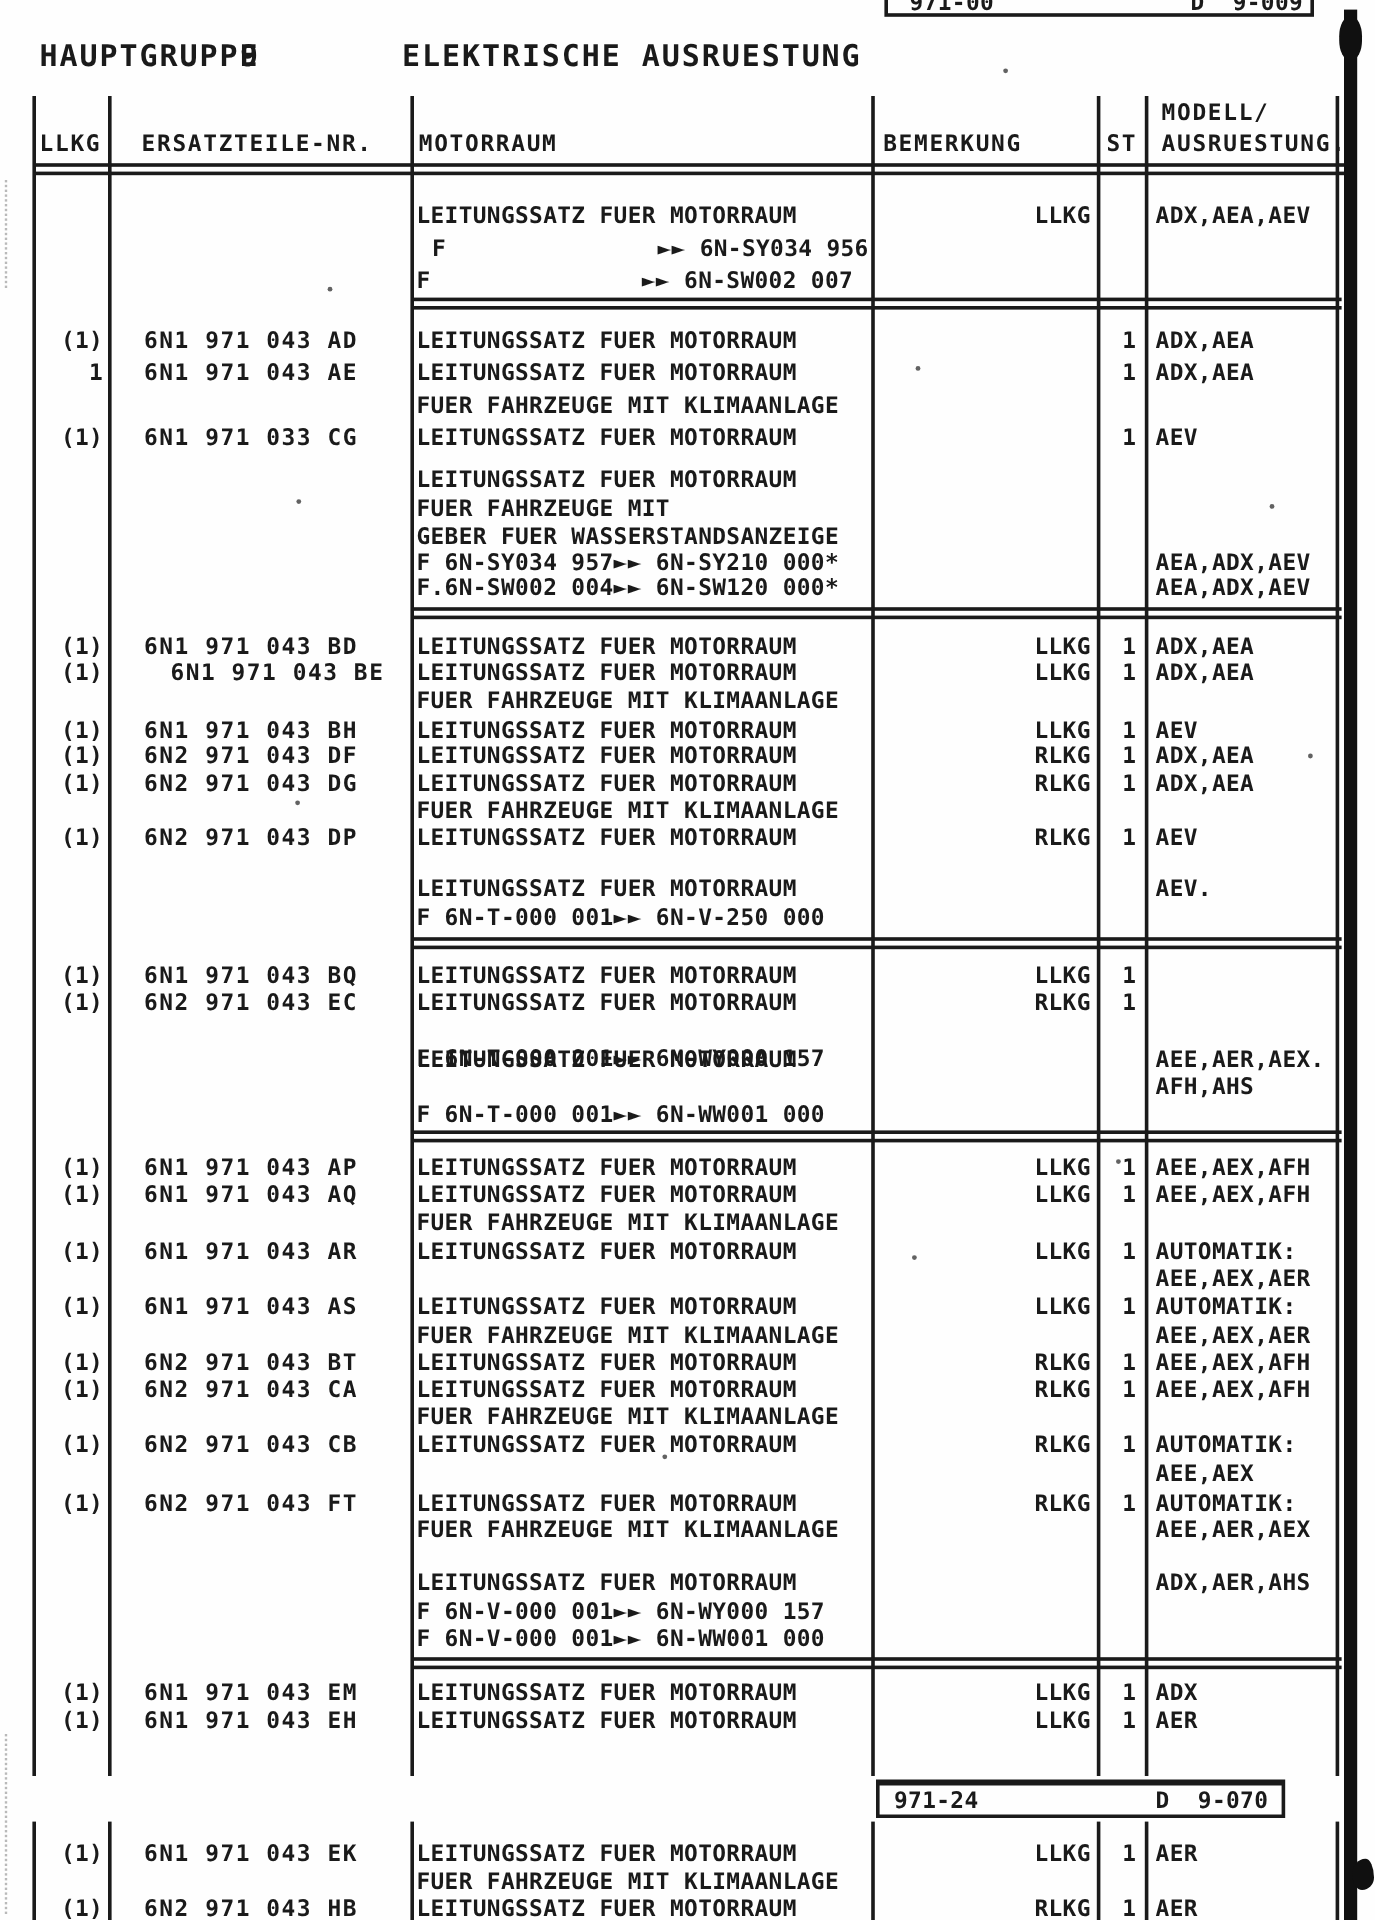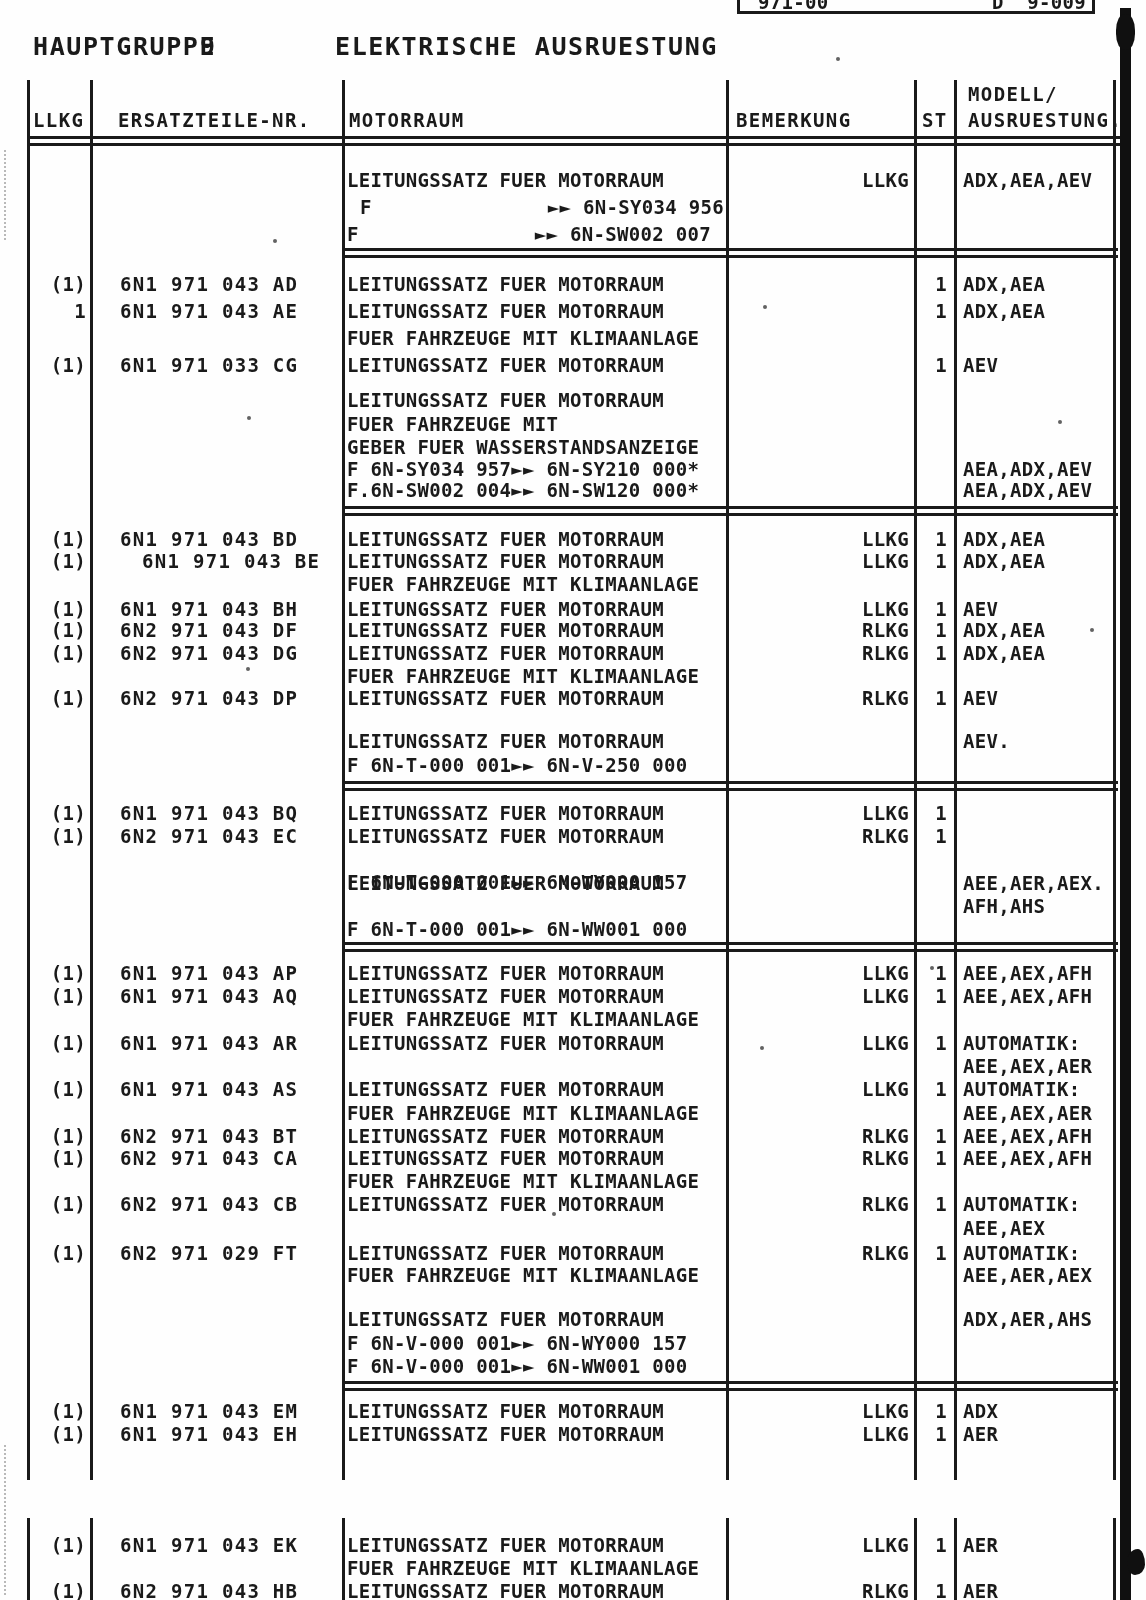--- a/index.html
+++ b/index.html
@@ -37,20 +37,24 @@
   <div class="t hdr" style="left:968px;top:84px;">MODELL/</div>
   <div class="t hdr" style="left:968px;top:110px;">AUSRUESTUNG.</div>
 
   <div class="dsep" style="left:28px;top:136px;width:1098px;"></div>
 
   <div class="box" style="left:737px;top:-17px;width:358px;height:31px;">
     <span class="t" style="left:18px;top:6px;">971-00</span>
     <span class="t" style="left:252px;top:6px;">D  9-009</span>
   </div>
 
+  <div class="box" id="refbox-mid" style="left:730px;top:1483px;width:341px;height:32px;">
+    <span class="t" style="left:12px;top:3px;">971-24</span>
+    <span class="t" style="left:230px;top:3px;">D  9-070</span>
+  </div>
 
   <div class="scanbar" style="left:1120px;top:8px;width:11px;height:1592px;"></div>
   <div class="blob" style="left:1116px;top:14px;width:19px;height:36px;border-radius:45%;"></div>
   <div class="blob" style="left:1127px;top:1549px;width:18px;height:26px;border-radius:60% 40% 55% 45% / 50% 60% 40% 50%;"></div>
 
   <div class="dotline" style="left:4px;top:150px;height:90px;"></div>
   <div class="dotline" style="left:4px;top:1445px;height:150px;"></div>
 
 <div class="vline" style="left: 27px; top: 80px; height: 1400px;"></div>
     <div class="vline" style="left: 90px; top: 80px; height: 1400px;"></div>
@@ -197,21 +201,21 @@
     <div class="t" style="left: 963px; top: 1148px;">AEE,AEX,AFH</div>
     <div class="t" style="left: 347px; top: 1171px;">FUER FAHRZEUGE MIT KLIMAANLAGE</div>
     <div class="t r" style="left: 30px; top: 1194px; width: 56px;">(1)</div>
     <div class="t nr" style="left: 120px; top: 1194px;">6N2 971 043 CB</div>
     <div class="t" style="left: 347px; top: 1194px;">LEITUNGSSATZ FUER MOTORRAUM</div>
     <div class="t r" style="left: 745px; top: 1194px; width: 164px;">RLKG</div>
     <div class="t r" style="left: 917px; top: 1194px; width: 30px;">1</div>
     <div class="t" style="left: 963px; top: 1194px;">AUTOMATIK:</div>
     <div class="t" style="left: 963px; top: 1218px;">AEE,AEX</div>
     <div class="t r" style="left: 30px; top: 1243px; width: 56px;">(1)</div>
-    <div class="t nr" style="left: 120px; top: 1243px;">6N2 971 029 FT</div>
+    <div class="t nr" style="left: 120px; top: 1243px;">6N2 971 043 FT</div>
     <div class="t" style="left: 347px; top: 1243px;">LEITUNGSSATZ FUER MOTORRAUM</div>
     <div class="t r" style="left: 745px; top: 1243px; width: 164px;">RLKG</div>
     <div class="t r" style="left: 917px; top: 1243px; width: 30px;">1</div>
     <div class="t" style="left: 963px; top: 1243px;">AUTOMATIK:</div>
     <div class="t" style="left: 347px; top: 1265px;">FUER FAHRZEUGE MIT KLIMAANLAGE</div>
     <div class="t" style="left: 963px; top: 1265px;">AEE,AER,AEX</div>
     <div class="t" style="left: 347px; top: 1309px;">LEITUNGSSATZ FUER MOTORRAUM</div>
     <div class="t" style="left: 963px; top: 1309px;">ADX,AER,AHS</div>
     <div class="t" style="left: 347px; top: 1333px;">F 6N-V-000 001►► 6N-WY000 157</div>
     <div class="t" style="left: 347px; top: 1356px;">F 6N-V-000 001►► 6N-WW001 000</div>

